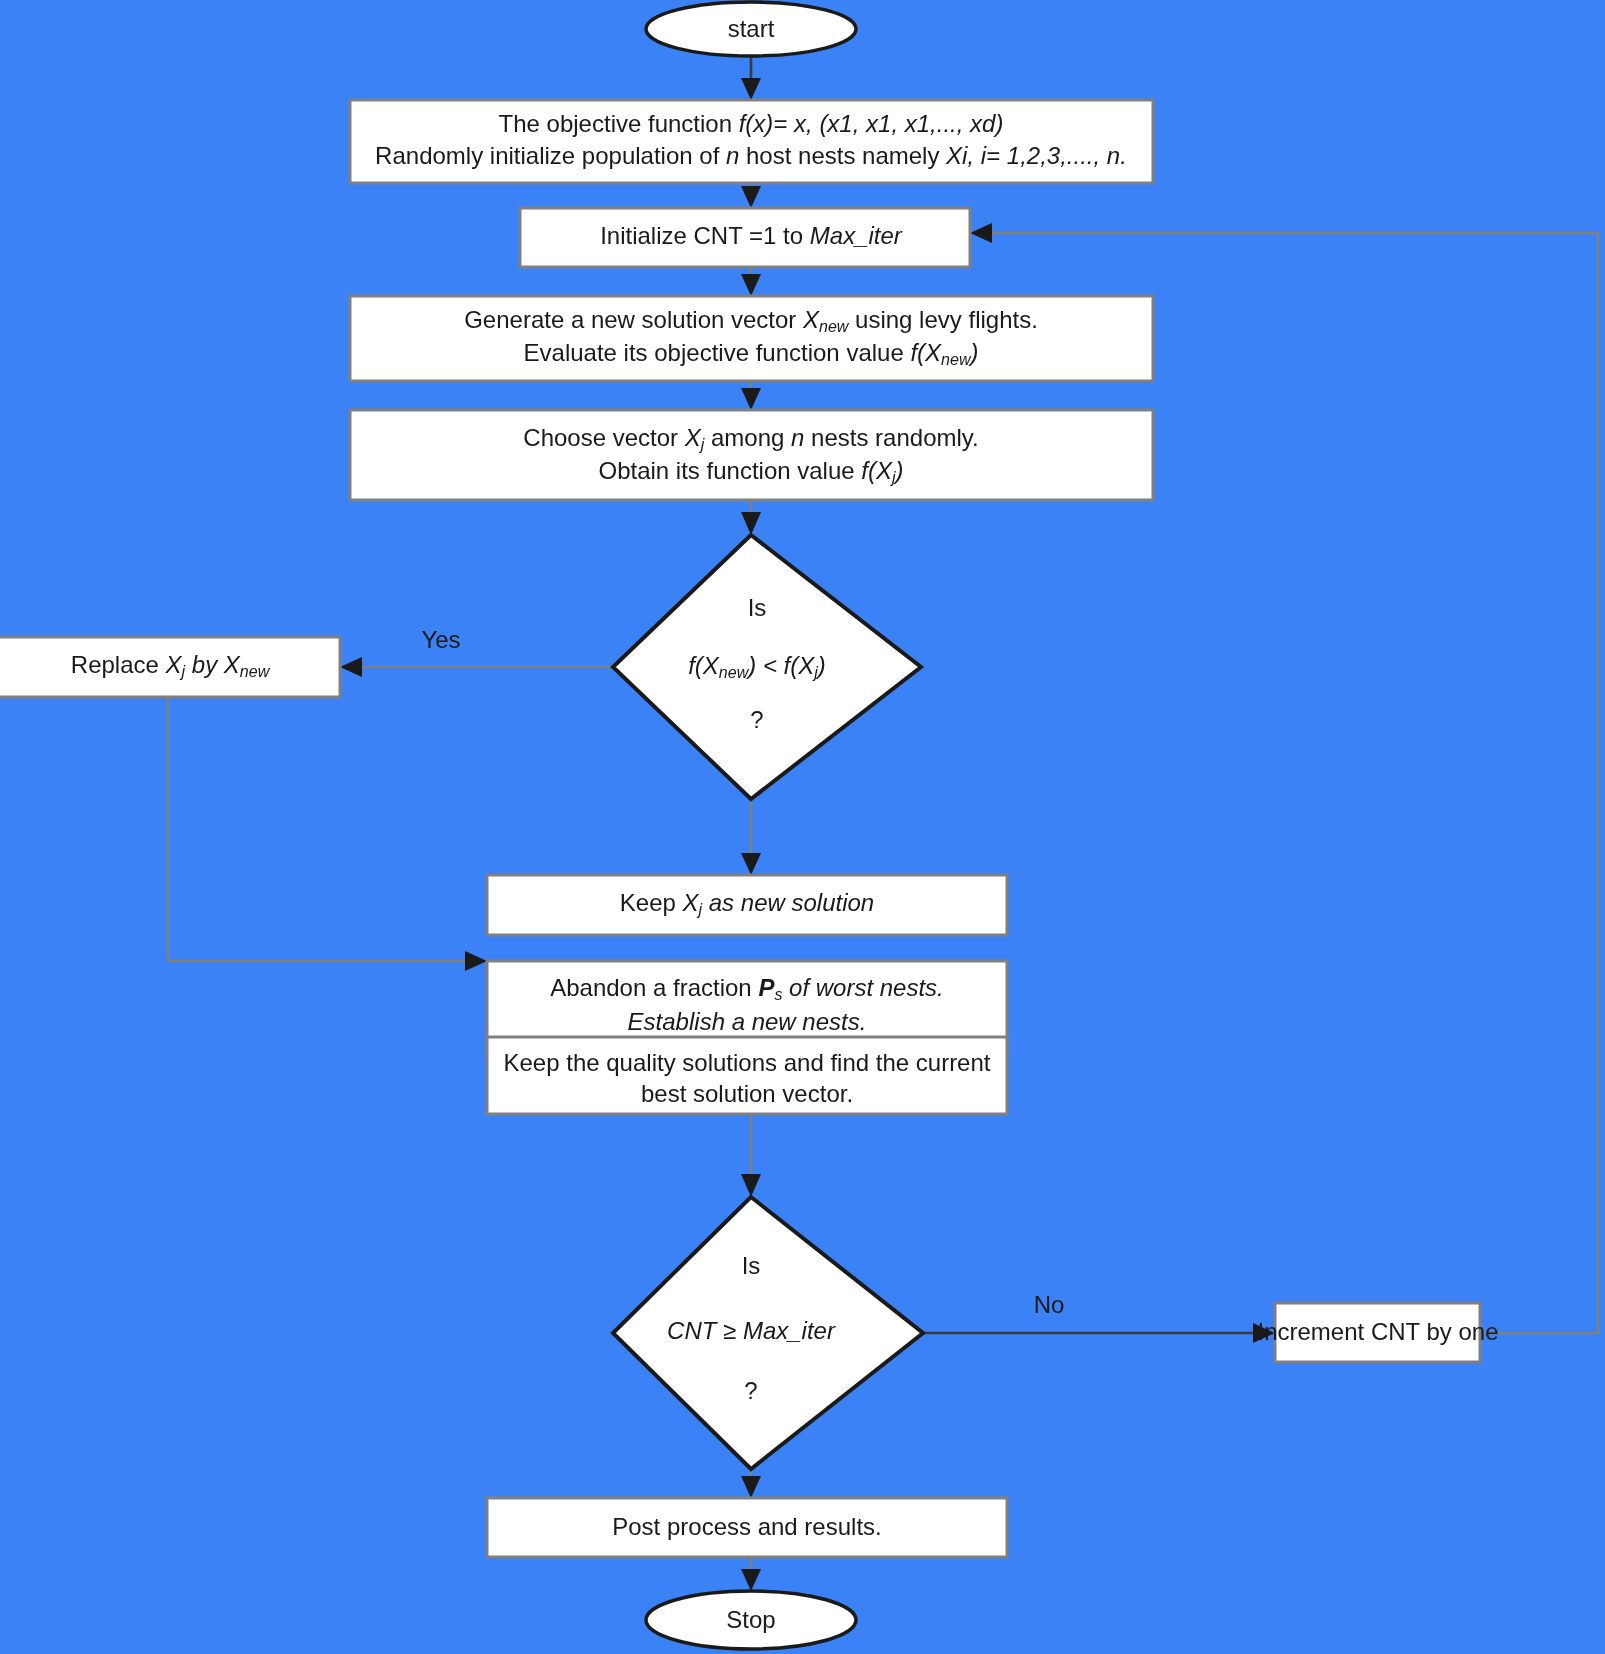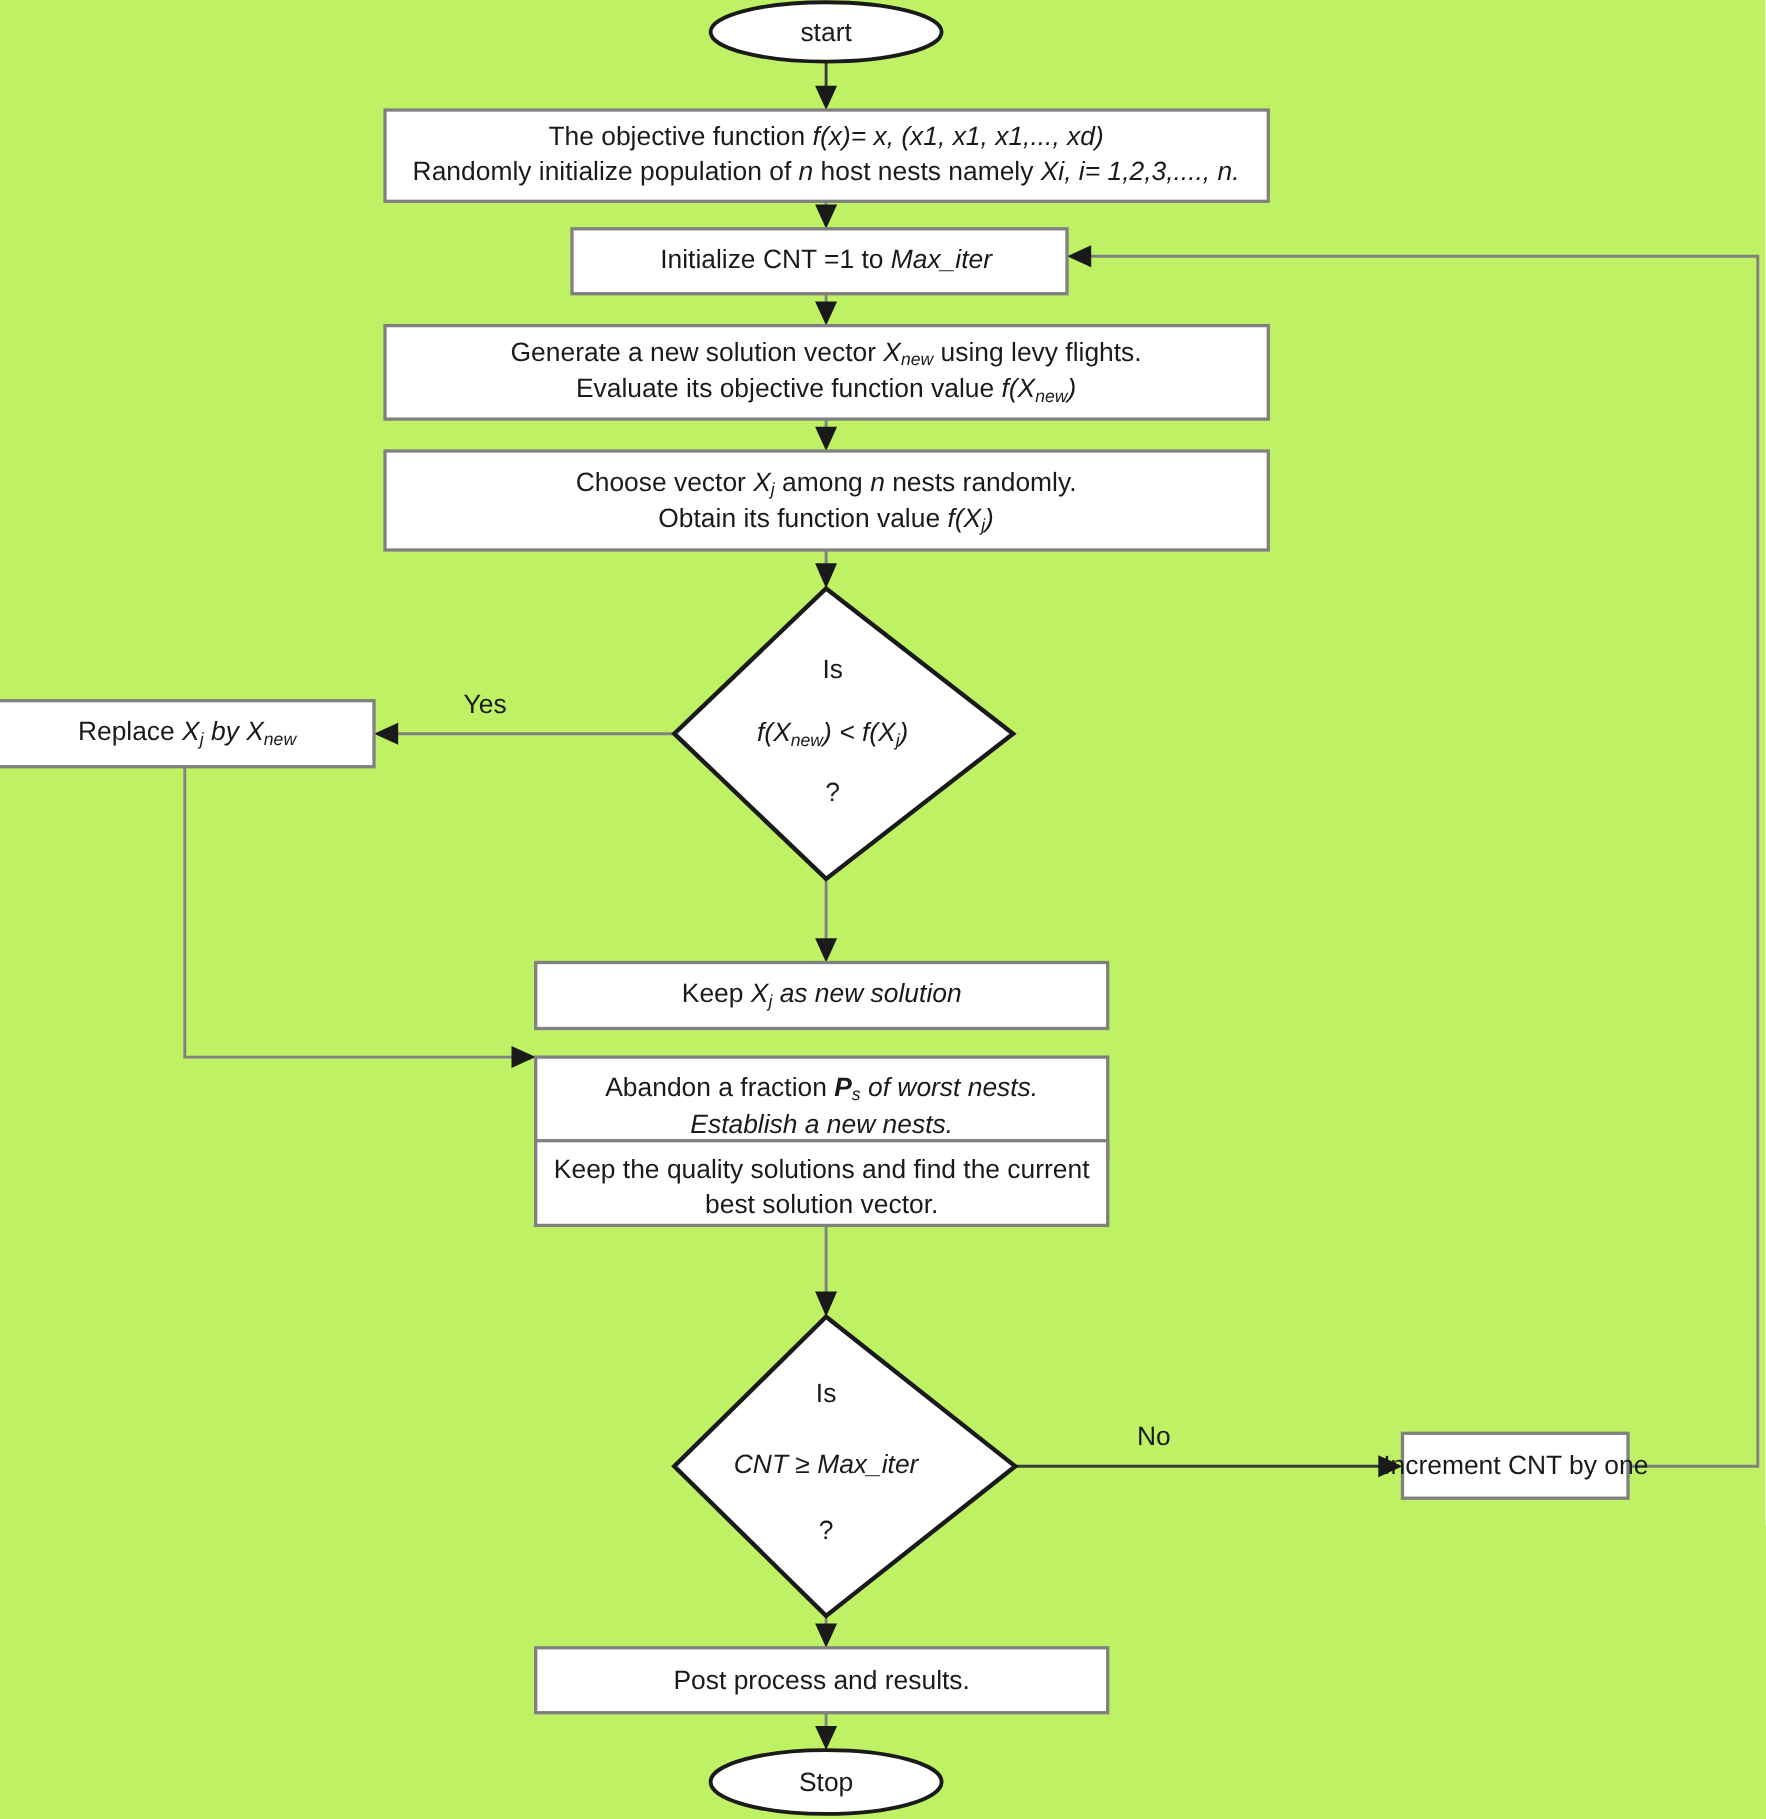--- a/index.html
+++ b/index.html
@@ -4,21 +4,21 @@
 <style>
   html, body {
     margin: 0;
     padding: 0;
     background: #ffffff;
   }
   #flowchart-root {
     position: relative;
     width: 1605px;
     height: 1654px;
-    background: #bef264;
+    background: #3b82f6;
     font-family: "Liberation Sans", sans-serif;
     text-align: right;
   }
   svg.fc {
     display: block;
     width: 1605px;
     height: 1654px;
   }
   .node-shape {
     fill: #ffffff;

